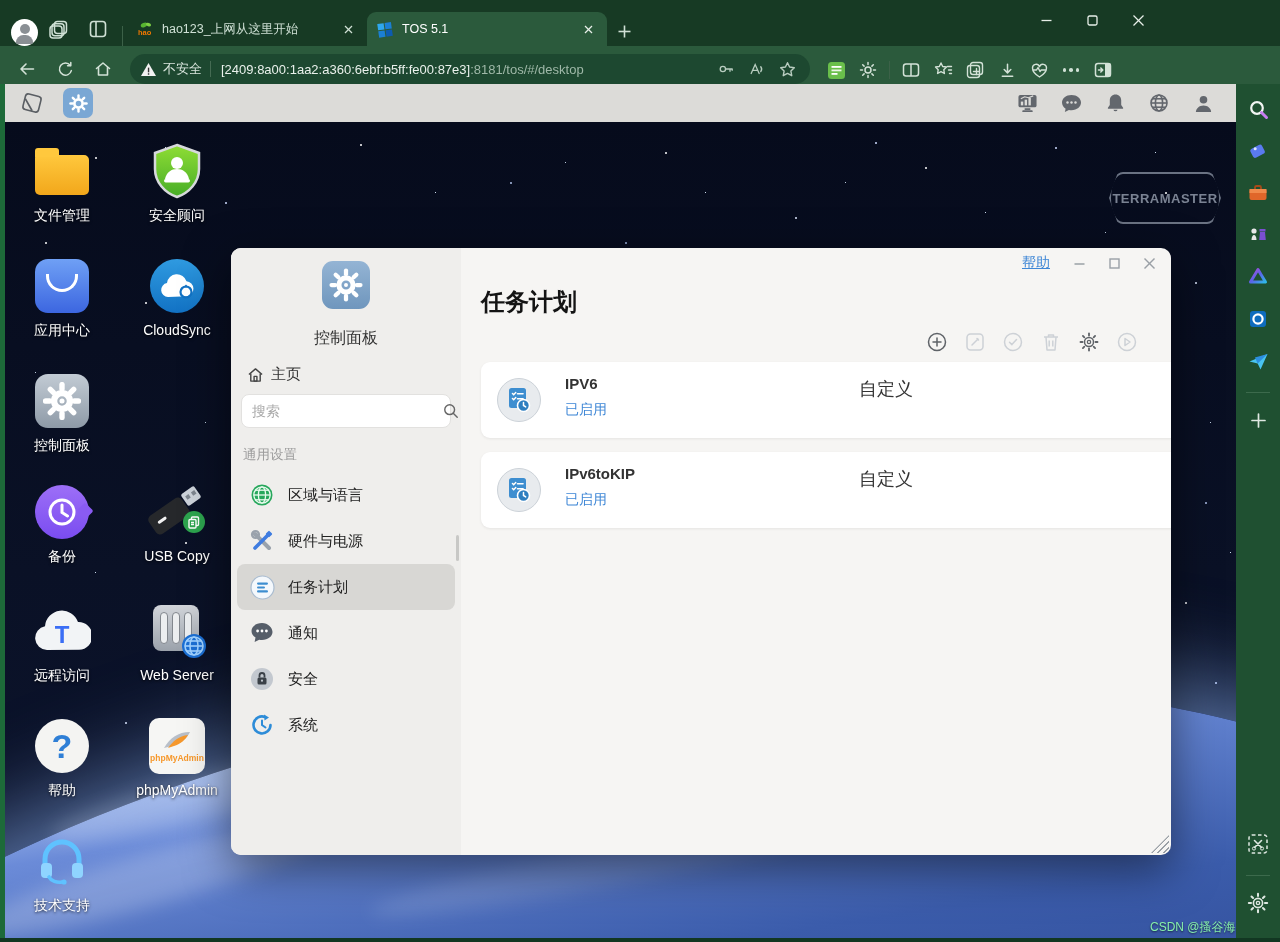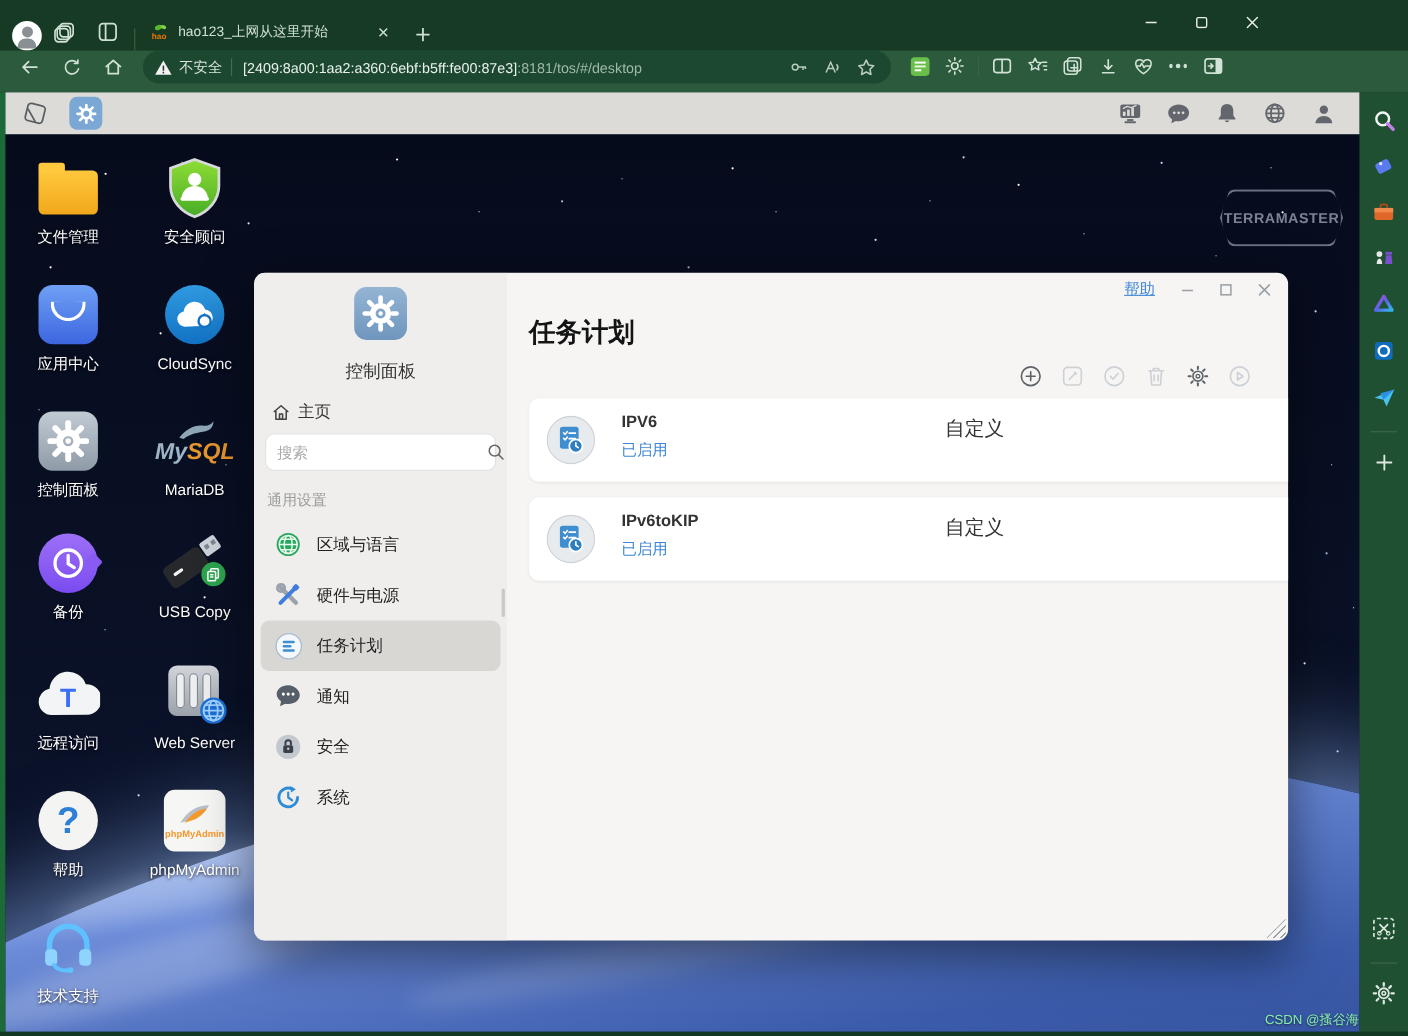--- a/index.html
+++ b/index.html
@@ -16,21 +16,21 @@
   .tb-sep{width:1px;height:20px;background:#3c6148;margin:0 4px;flex:none;}
   .tab{height:34px;margin-top:8px;display:flex;align-items:center;padding:0 10px;width:240px;flex:none;color:#cfe0d5;font-size:12.5px;}
   .tab.active{background:#2b5a3c;border-radius:9px 9px 0 0;color:#fff;}
   .tab .t-title{flex:1;overflow:hidden;white-space:nowrap;margin-left:8px;}
   .tab .t-close{width:18px;height:18px;display:flex;align-items:center;justify-content:center;border-radius:4px;flex:none;}
   .newtab{width:34px;height:30px;margin-top:8px;display:flex;align-items:center;justify-content:center;flex:none;}
   .win-ctrls{position:absolute;right:0;top:0;height:40px;display:flex;}
   .wc{width:46px;height:40px;display:flex;align-items:center;justify-content:center;}
 
   
-  .toolbar{position:absolute;left:0;top:46px;width:1280px;height:38px;background:#2b5a3c;display:flex;align-items:flex-start;}
+  .toolbar{position:absolute;left:0;top:46px;width:1280px;height:38px;background:#2b5a3c;display:flex;align-items:flex-end;}
   .nav-ic{width:38px;height:30px;display:flex;align-items:center;justify-content:center;flex:none;border-radius:6px;}
   .addr{height:30px;flex:none;width:680px;margin-left:8px;background:#1d4830;border-radius:15px;display:flex;align-items:center;padding:0 10px;color:#d8e4dc;font-size:13px;}
   .addr .sec{margin:0 8px 0 6px;}
   .addr .adiv{width:1px;height:16px;background:#456b53;margin-right:10px;}
   .addr .host{color:#eaf1ec;}
   .addr .rest{color:#9fb8a8;}
   .addr-right{margin-left:auto;display:flex;align-items:center;gap:14px;padding-right:4px;}
   .act-ic{width:32px;height:28px;display:flex;align-items:center;justify-content:center;flex:none;border-radius:6px;}
   .dots3{display:flex;gap:3px;}
   .dots3 i{width:3.5px;height:3.5px;border-radius:50%;background:#cfe0d5;}
@@ -170,20 +170,37 @@
         </svg>
       <span class="t-title">hao123_上网从这里开始</span>
       <span class="t-close">
           <svg width="9" height="9" viewBox="0 0 9 9" stroke="#cfe0d5" stroke-width="1.3">
             <line x1="1" y1="1" x2="8" y2="8"></line>
             <line x1="8" y1="1" x2="1" y2="8"></line>
           </svg>
         </span>
     </div>
 
+    <div class="tab active">
+      <svg width="17" height="17" viewBox="0 0 17 17">
+          <g transform="rotate(-8 8 8)">
+            <rect x="1" y="2" width="6.4" height="6.4" fill="#2fa7ee"></rect>
+            <rect x="8.4" y="2" width="6.4" height="6.4" fill="#1b7fd4"></rect>
+            <rect x="1" y="9.4" width="6.4" height="6.4" fill="#1b7fd4"></rect>
+            <rect x="8.4" y="9.4" width="6.4" height="6.4" fill="#0d5bb0"></rect>
+          </g>
+        </svg>
+      <span class="t-title">TOS 5.1</span>
+      <span class="t-close">
+          <svg width="9" height="9" viewBox="0 0 9 9" stroke="#e8efe9" stroke-width="1.3">
+            <line x1="1" y1="1" x2="8" y2="8"></line>
+            <line x1="8" y1="1" x2="1" y2="8"></line>
+          </svg>
+        </span>
+    </div>
 
     <div class="newtab">
       <svg width="13" height="13" viewBox="0 0 13 13" stroke="#cfe0d5" stroke-width="1.6">
           <line x1="6.5" y1="0.5" x2="6.5" y2="12.5"></line>
           <line x1="0.5" y1="6.5" x2="12.5" y2="6.5"></line>
         </svg>
     </div>
 
     <div class="win-ctrls">
       <div class="wc">
@@ -448,31 +465,20 @@
                     <line x1="19.8" y1="12" x2="22.4" y2="12"></line>
                     <line x1="4.6" y1="4.6" x2="6.5" y2="6.5"></line>
                     <line x1="17.5" y1="17.5" x2="19.4" y2="19.4"></line>
                     <line x1="19.4" y1="4.6" x2="17.5" y2="6.5"></line>
                     <line x1="6.5" y1="17.5" x2="4.6" y2="19.4"></line>
                   </g>
                 </svg>
             </div>
           </div>
           <div class="lbl">控制面板</div>
-        </div>
-        <div class="dicon col2 r3">
-          <div class="art">
-            <div class="mysql-art">
-              <svg width="40" height="18" viewBox="0 0 40 18">
-                  <path d="M6 16C12 8 20 4 28 5c4 .5 7-1 9-4 0 4-2 8-7 9-7 1.4-14 2-20 7z" fill="#8fa6b8"></path>
-                </svg>
-              <div class="mysql-txt"><span class="my">My</span><span class="sql">SQL</span></div>
-            </div>
-          </div>
-          <div class="lbl">MariaDB</div>
         </div>
         <div class="dicon col1 r4">
           <div class="art">
             <div class="circle-app backup">
               <svg width="34" height="34" viewBox="0 0 34 34" fill="none" stroke="#fff">
                   <circle cx="17" cy="17" r="12" stroke-width="3"></circle>
                   <path d="M17 10v7.5l5.5 3.5" stroke-width="3" stroke-linecap="round"></path>
                 </svg>
             </div>
           </div>

